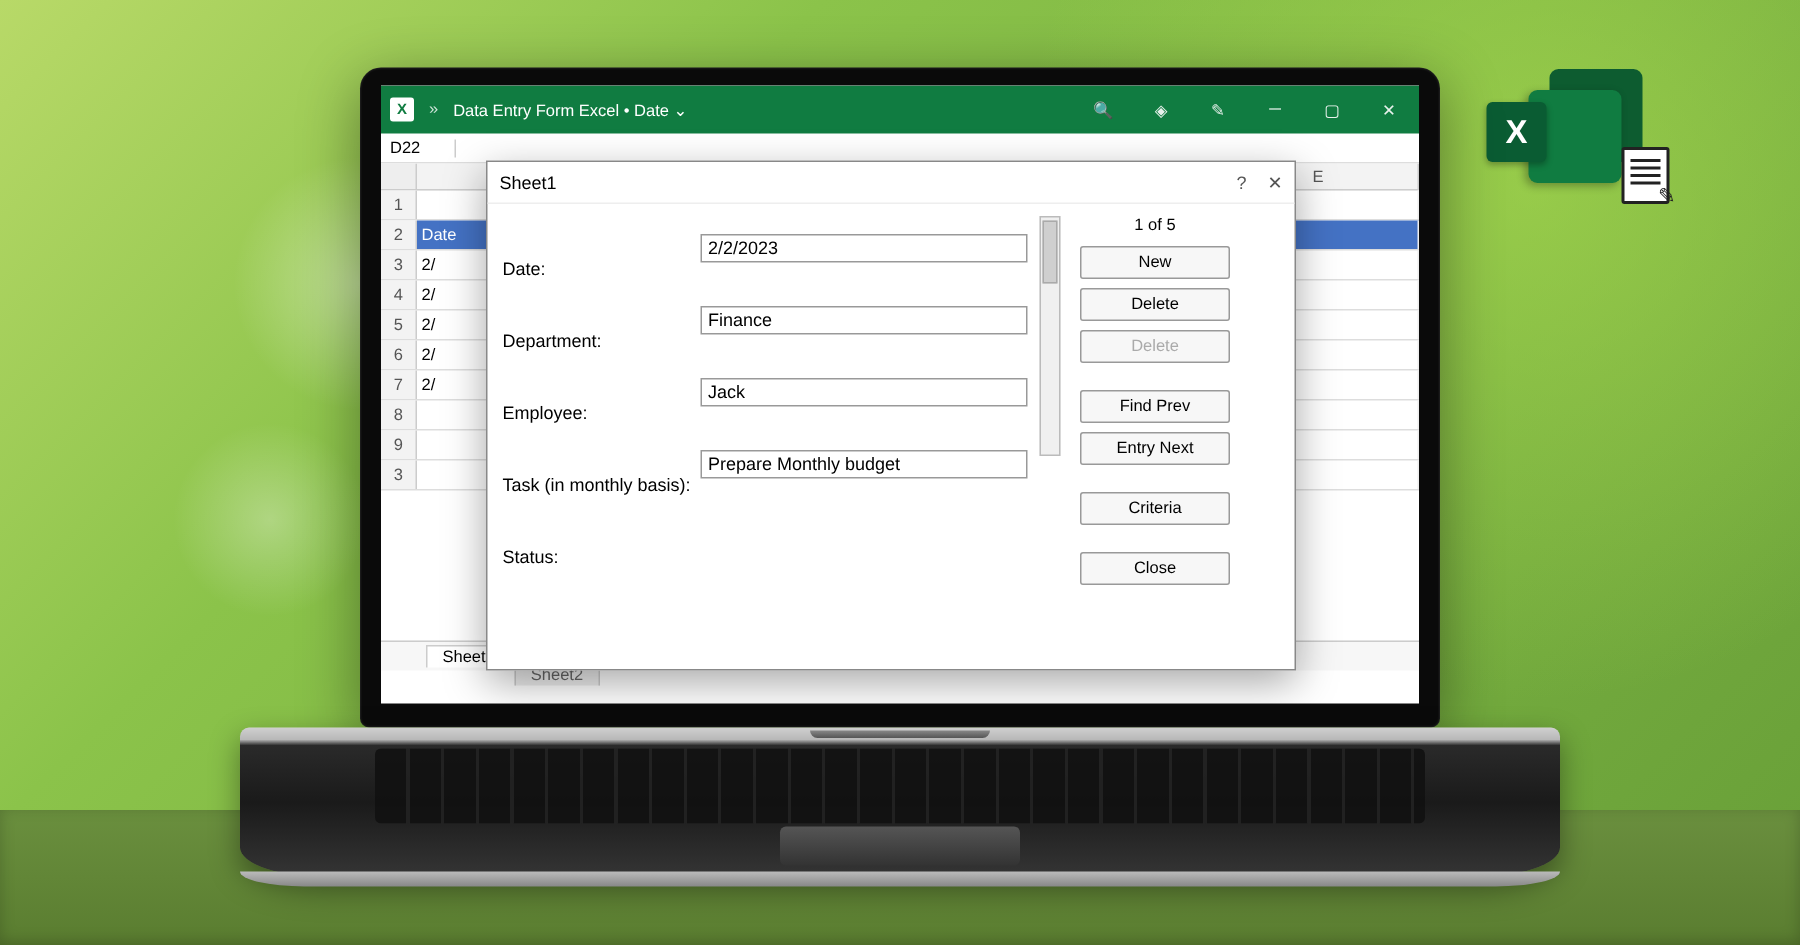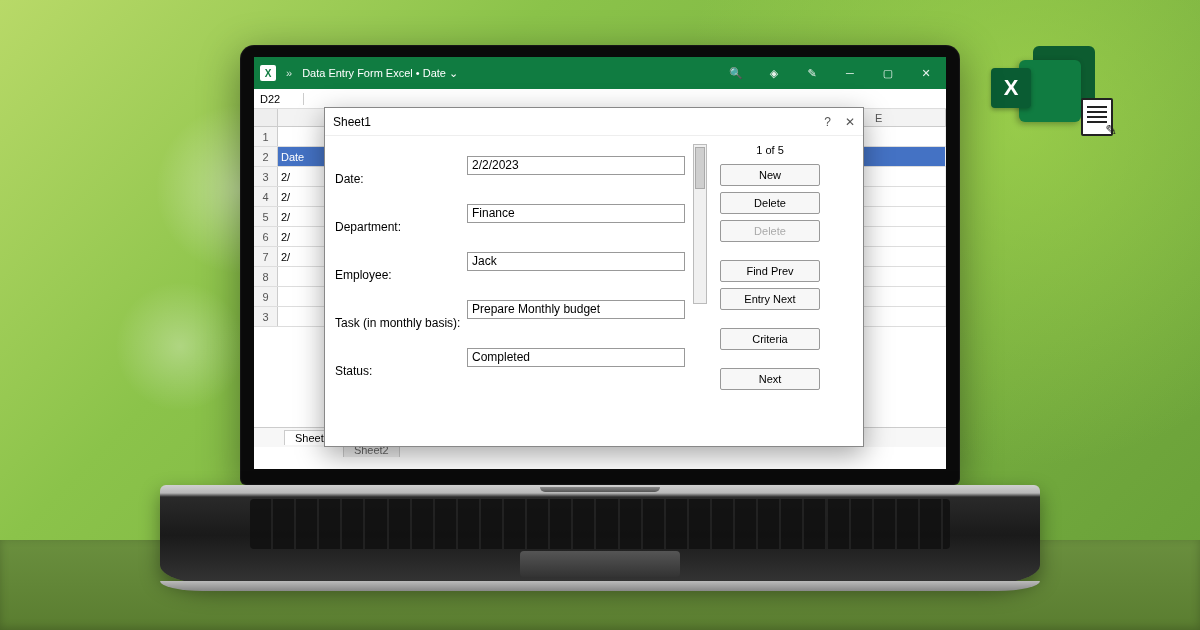--- a/index.html
+++ b/index.html
@@ -391,36 +391,35 @@
               <div class="frow">
                 <div class="flabel">Employee:</div>
                 <input class="finput" value="Jack" style="">
               </div>
               <div class="frow">
                 <div class="flabel">Task (in monthly basis):</div>
                 <input class="finput" value="Prepare Monthly budget" style="">
               </div>
               <div class="frow">
                 <div class="flabel">Status:</div>
-                <input class="finput" value="Completed" style="">
               </div>
             </div>
           <div class="vscroll"></div>
           <div class="btns">
             <div class="counter">1 of 5</div>
             <button class="dbtn">New</button>
             <button class="dbtn">Delete</button>
             <button class="dbtn disabled">Delete</button>
             <div class="btn-gap"></div>
             <button class="dbtn">Find Prev</button>
             <button class="dbtn">Entry Next</button>
             <div class="btn-gap"></div>
             <button class="dbtn">Criteria</button>
             <div class="btn-gap"></div>
-            <button class="dbtn">Next</button>
+            <button class="dbtn">Close</button>
           </div>
         </div>
       </div>
 
     </div>
   </div>
   <div class="laptop-base">
     <div class="hinge"></div>
     <div class="keyboard"></div>
     <div class="trackpad"></div>

